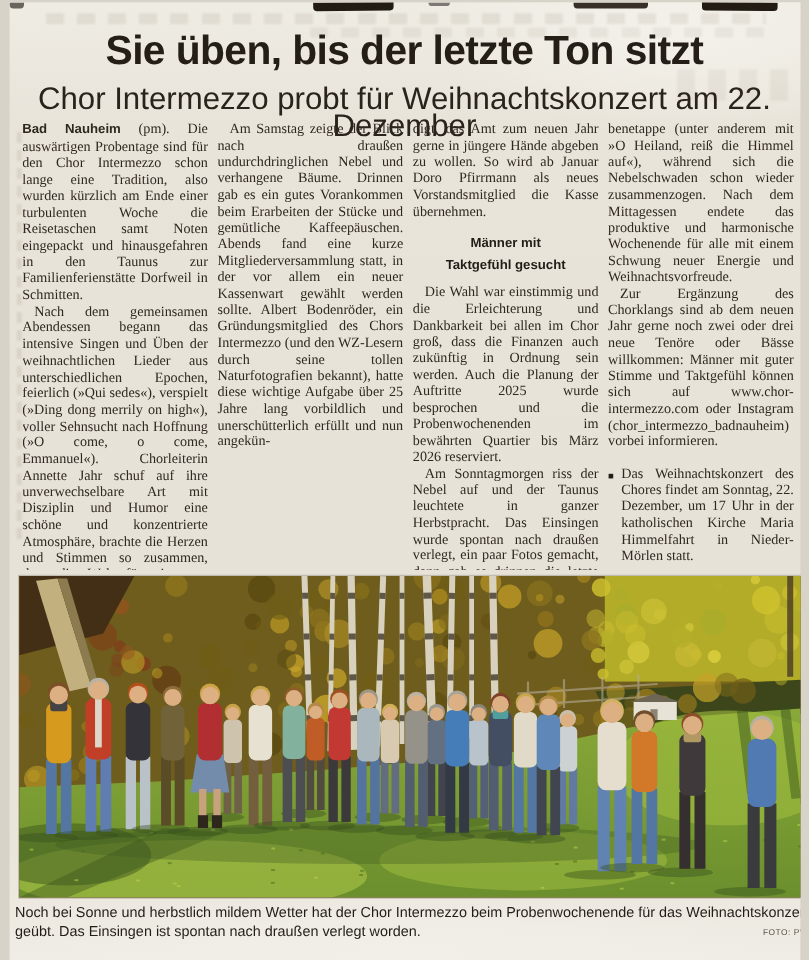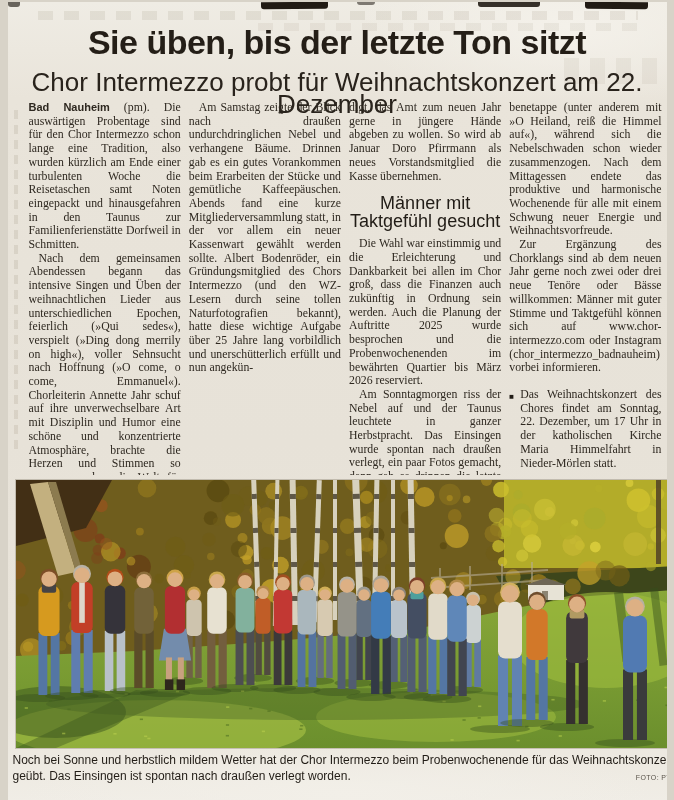--- a/index.html
+++ b/index.html
@@ -27,32 +27,32 @@
     background:repeating-linear-gradient(180deg, rgba(112,96,70,.12) 0 9px, rgba(112,96,70,0) 9px 15px);}
   .header{position:absolute;top:22px;left:0;width:100%;text-align:center;}
   .headline{
     margin:0;font-size:34px;line-height:36px;font-weight:bold;letter-spacing:-.5px;
     color:#241e17;
   }
   .subheadline{
     margin:11px 0 0 0;font-size:26px;line-height:22px;font-weight:normal;color:#29231c;
   }
   .columns{
-    position:absolute;top:99px;left:21px;right:5px;height:374px;overflow:hidden;
+    position:absolute;top:99px;left:11px;right:5px;height:374px;overflow:hidden;
     display:flex;gap:8px;
     font-family:"Liberation Serif", serif;font-size:11.8px;line-height:13.7px;
     color:#2e2820;
     justify-content:space-between;
   }
   .col{flex:1 1 0;min-width:0;text-align:justify;hyphens:auto;-webkit-hyphens:auto;}
   .col p{margin:0;text-indent:10px;}
   .col p.noind{text-indent:0;}
   .col p b.lead{font-family:"Liberation Sans", sans-serif;font-size:11px;}
   .col p.col-subhead{
-    font-family:"Liberation Sans", sans-serif;font-weight:normal;font-size:18px;line-height:18px;
+    font-family:"Liberation Sans", sans-serif;font-weight:bold;font-size:11px;line-height:18px;
     text-align:center;text-indent:0;margin:11px 0 7px 0;color:#211c16;white-space:pre-line;
   }
   .col p.bullet{
     text-indent:0;margin-top:13px;padding-left:11px;position:relative;
   }
   .col p.bullet .sq{
     position:absolute;left:0;top:2px;font-size:8px;color:#211c16;
   }
   .photo{
     position:absolute;top:478px;left:8px;width:658px;height:268px;margin:0;

